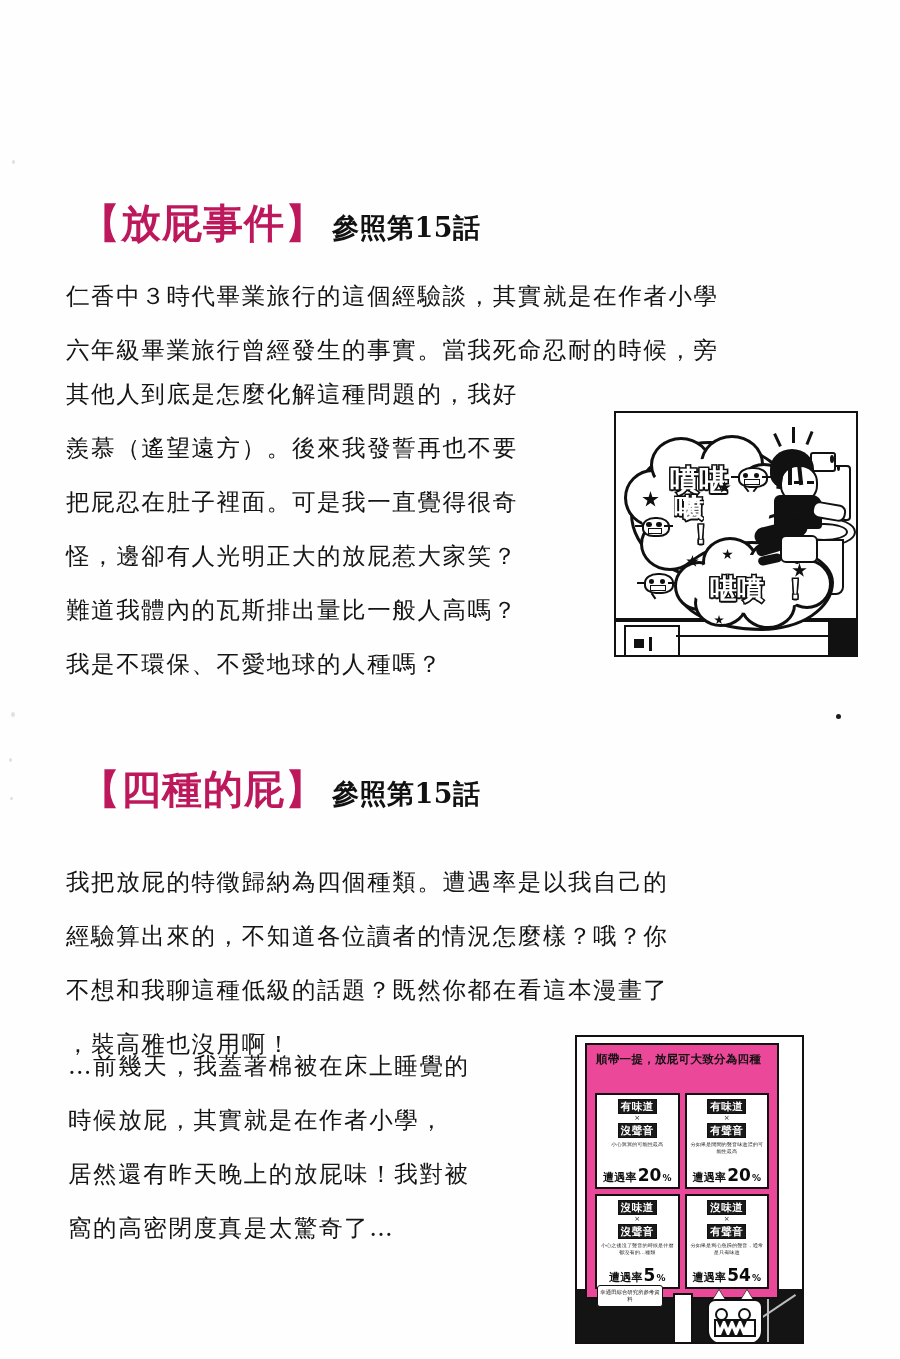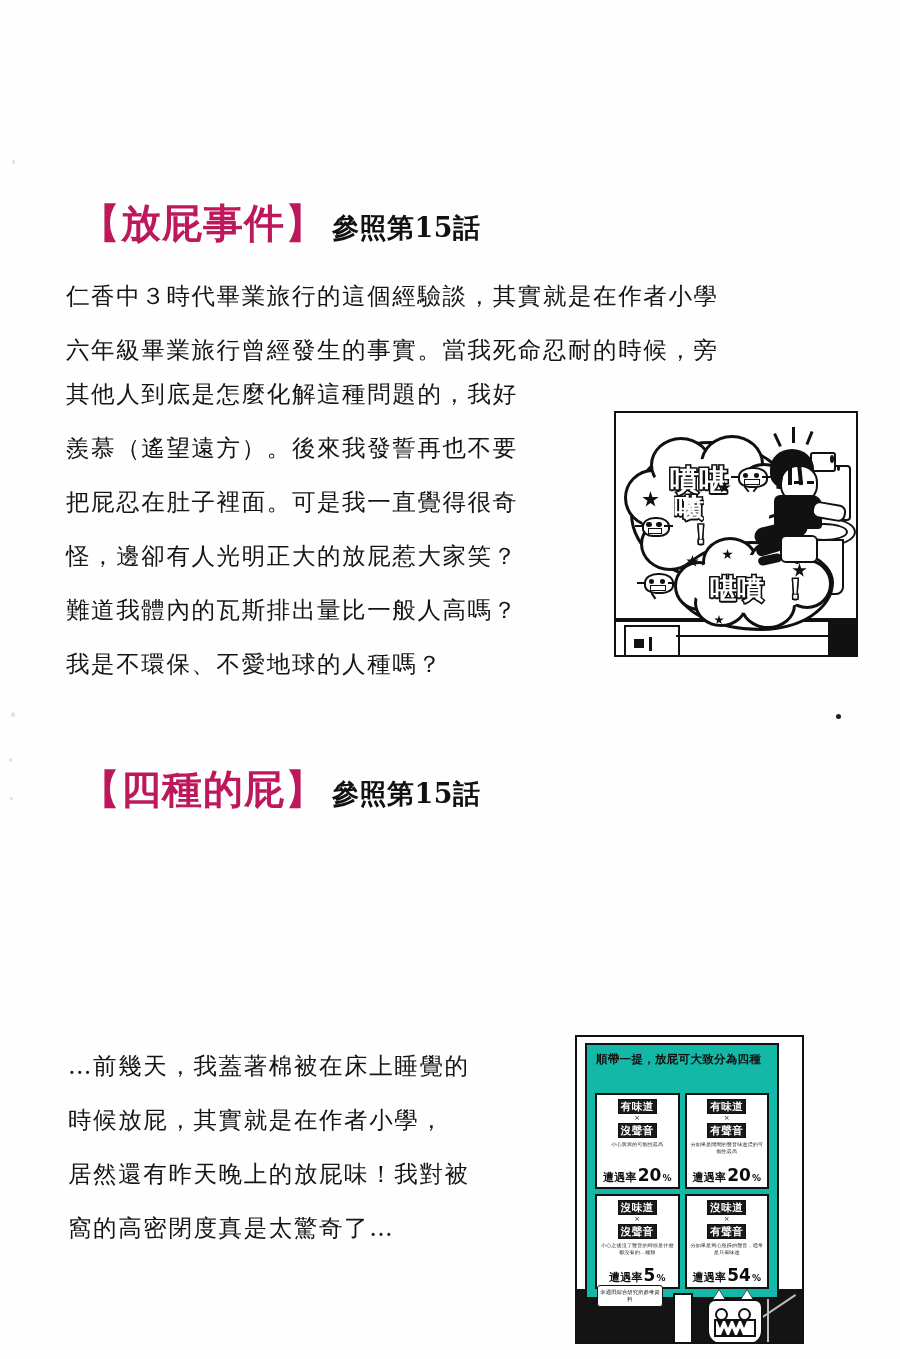--- a/index.html
+++ b/index.html
@@ -234,21 +234,21 @@
     border: 2px solid #111111;
   }
 
   
   #panel-chart { left: 575px; top: 1035px; width: 225px; height: 305px; }
 
   .chart-sheet {
     position: absolute;
     left: 8px; top: 6px;
     width: 190px; height: 252px;
-    background: #14b8a6;
+    background: #ec4899;
     border: 2px solid #111;
     z-index: 4;
   }
   .chart-caption {
     position: absolute;
     left: 9px; top: 6px;
     width: 172px;
     font-family: "DejaVu Sans", "Liberation Sans", sans-serif;
     font-size: 11.5px;
     font-weight: bold;
@@ -545,20 +545,26 @@
       <div class="limb" style="right:-7px; top:9px; width:9px;"></div>
       <div class="limb" style="left:6px; top:22px; width:7px; transform:rotate(55deg);"></div>
     </div>
   </div>
 
   <div class="section-head" style="left:80px; top:762px;">
     <span class="head-term">【四種的屁】</span>
     <span class="head-ref">參照第15話</span>
   </div>
 
+  <div class="body-block" style="left:66px; top:866px; width:740px;">
+    <span class="ln">我把放屁的特徵歸納為四個種類。遭遇率是以我自己的</span>
+    <span class="ln">經驗算出來的，不知道各位讀者的情況怎麼樣？哦？你</span>
+    <span class="ln">不想和我聊這種低級的話題？既然你都在看這本漫畫了</span>
+    <span class="ln">，裝高雅也沒用啊！</span>
+  </div>
 
   <div class="body-block" style="left:68px; top:1050px; width:500px;">
     <span class="ln">…前幾天，我蓋著棉被在床上睡覺的</span>
     <span class="ln">時候放屁，其實就是在作者小學，</span>
     <span class="ln">居然還有昨天晚上的放屁味！我對被</span>
     <span class="ln">窩的高密閉度真是太驚奇了…</span>
   </div>
 
   <div class="panel" id="panel-chart">
 

